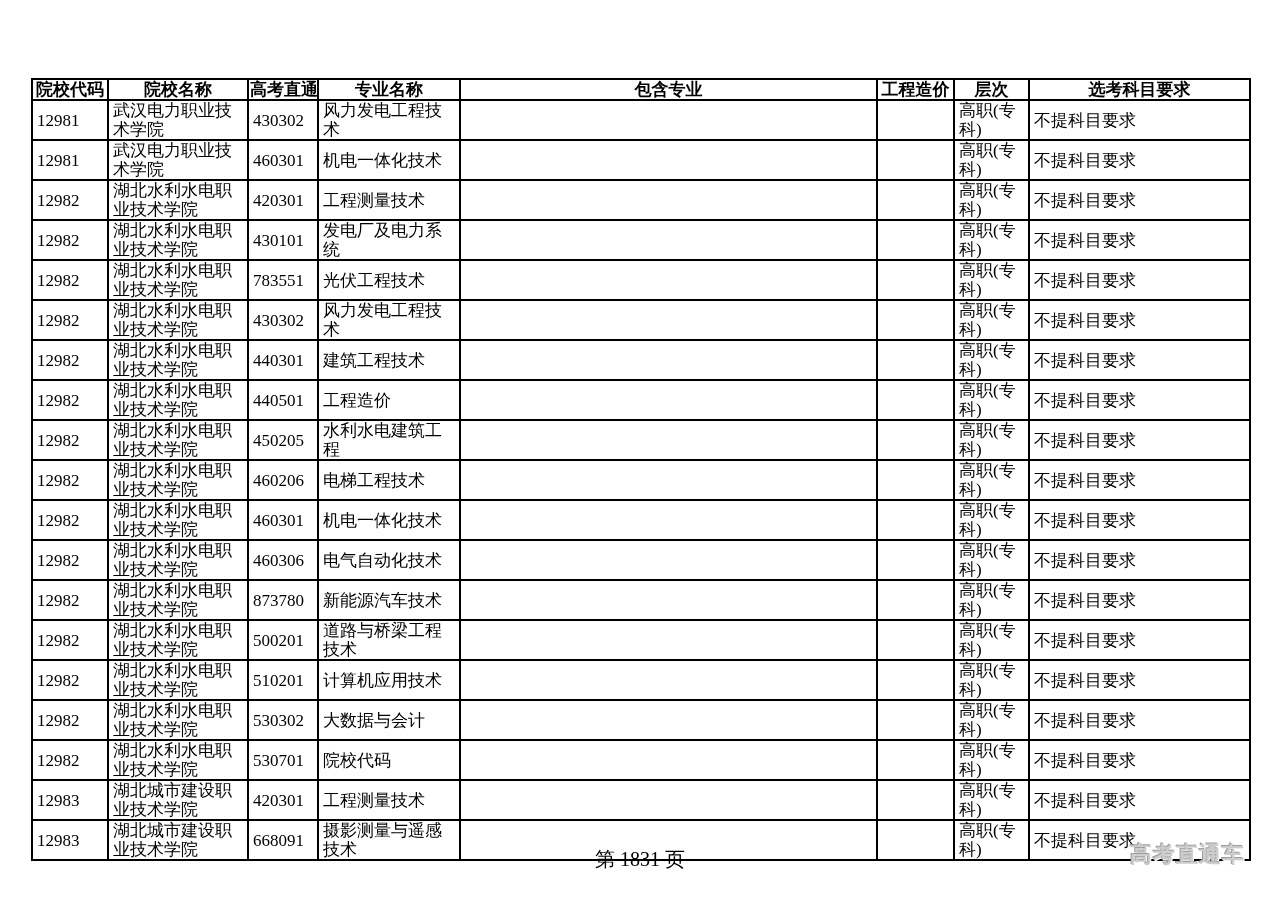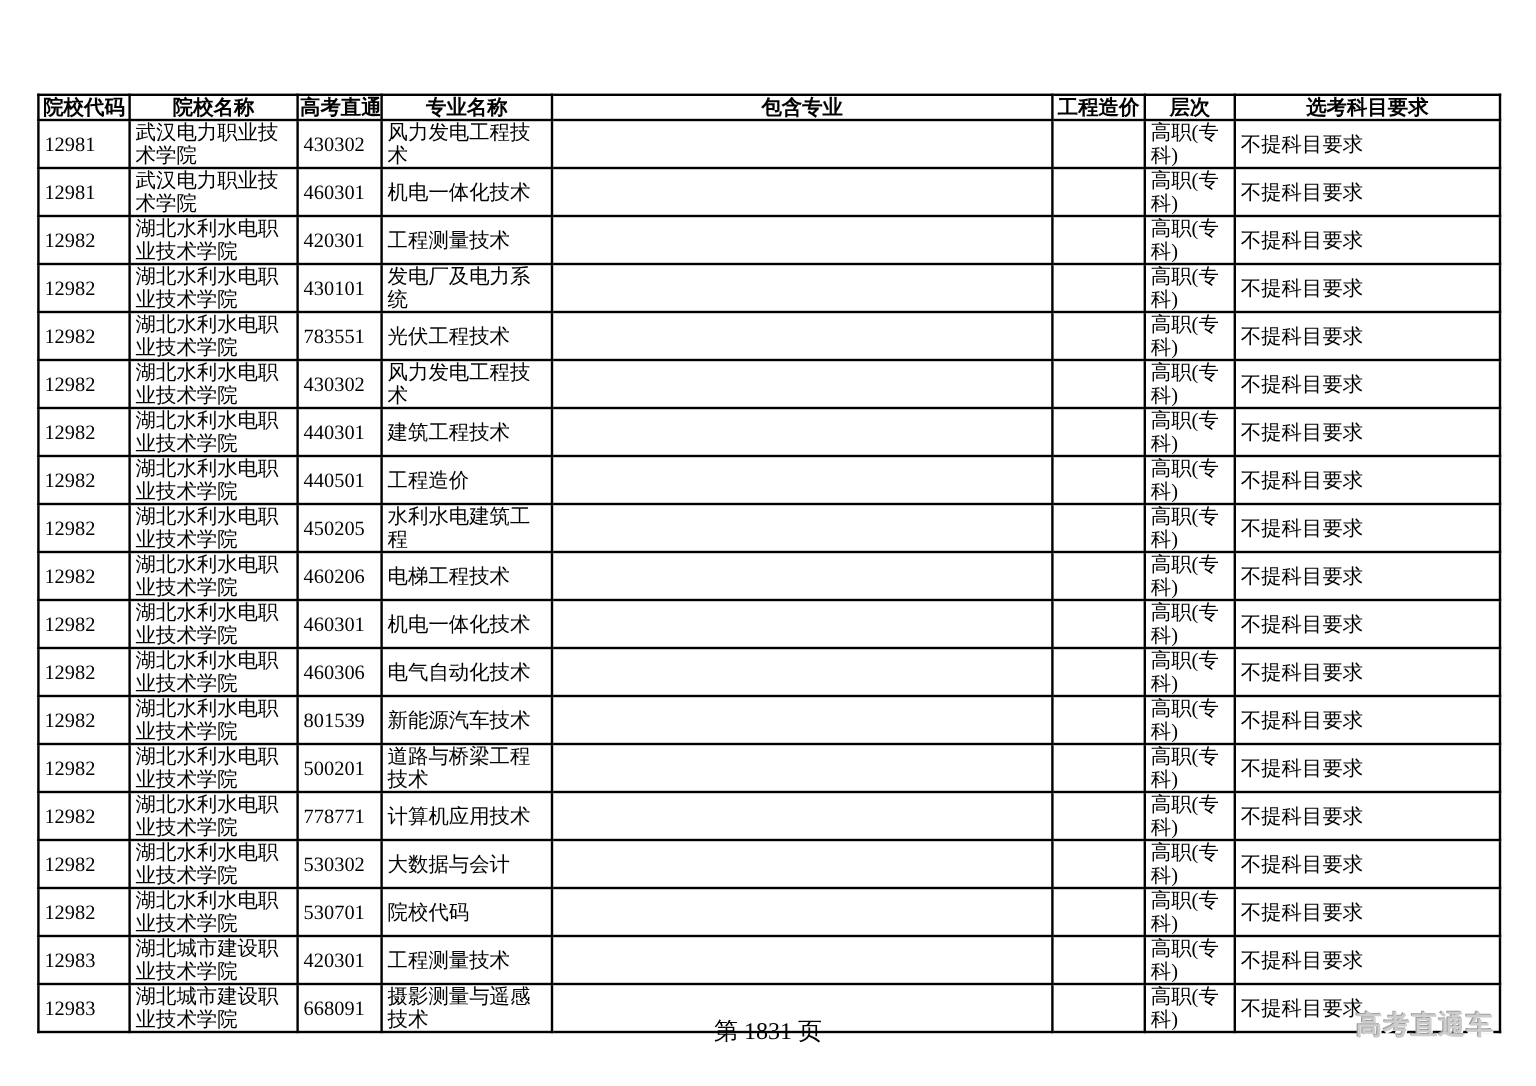--- a/index.html
+++ b/index.html
@@ -216,41 +216,41 @@
           <td>460306</td>
           <td>电气自动化技术</td>
           <td></td>
           <td></td>
           <td>高职(专科)</td>
           <td>不提科目要求</td>
         </tr>
         <tr>
           <td>12982</td>
           <td>湖北水利水电职业技术学院</td>
-          <td>801539</td>
+          <td>873780</td>
           <td>新能源汽车技术</td>
           <td></td>
           <td></td>
           <td>高职(专科)</td>
           <td>不提科目要求</td>
         </tr>
         <tr>
           <td>12982</td>
           <td>湖北水利水电职业技术学院</td>
           <td>500201</td>
           <td>道路与桥梁工程技术</td>
           <td></td>
           <td></td>
           <td>高职(专科)</td>
           <td>不提科目要求</td>
         </tr>
         <tr>
           <td>12982</td>
           <td>湖北水利水电职业技术学院</td>
-          <td>778771</td>
+          <td>510201</td>
           <td>计算机应用技术</td>
           <td></td>
           <td></td>
           <td>高职(专科)</td>
           <td>不提科目要求</td>
         </tr>
         <tr>
           <td>12982</td>
           <td>湖北水利水电职业技术学院</td>
           <td>530302</td>

